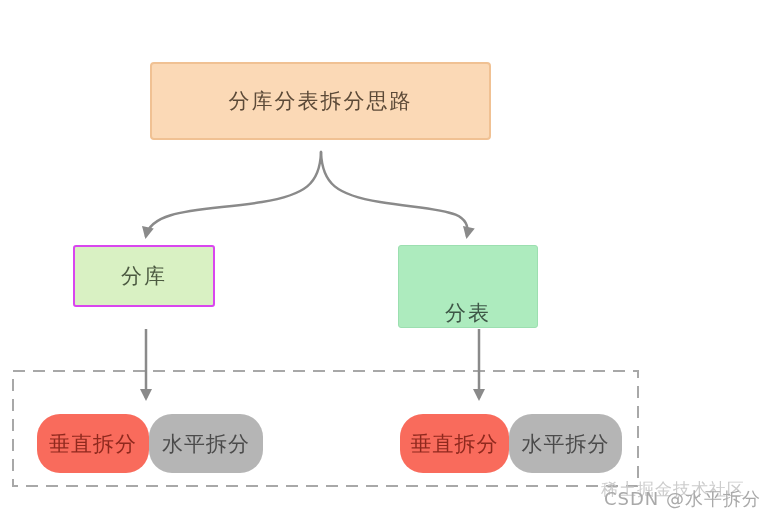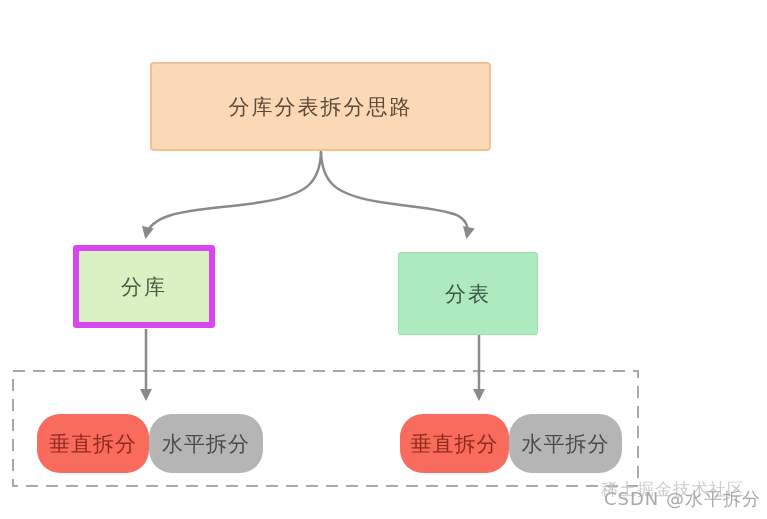--- a/index.html
+++ b/index.html
@@ -6,33 +6,33 @@
   .stage {
     position:relative; width:767px; height:519px; background:#ffffff;
     font-family:"DejaVu Sans","Liberation Sans",sans-serif; overflow:hidden;
   }
   .overlay { position:absolute; left:0; top:0; width:767px; height:519px; }
   .node {
     position:absolute; display:flex; align-items:center; justify-content:center;
     box-sizing:border-box; text-align:center;
   }
   .root-node {
-    left:150px; top:62px; width:341px; height:89px;
+    left:150px; top:62px; width:341px; height:78px;
     background:#fbd9b6; border:2px solid #f0c193; border-radius:4px;
     color:#5c4a38; font-size:21px; letter-spacing:2px;
   }
   .branch-db {
-    left:73px; top:245px; width:142px; height:83px;
-    background:#d9f1c3; border:6px solid #d946ef; border-radius:3px;
+    left:73px; top:245px; width:142px; height:62px;
+    background:#d9f1c3; border:2px solid #d946ef; border-radius:3px;
     color:#4c5a41; font-size:21px; letter-spacing:2px;
   }
   .branch-table {
-    left:398px; top:252px; width:140px; height:83px;
+    left:398px; top:245px; width:140px; height:83px;
     background:#adebbe; border:1px solid #9cdfb0; border-radius:3px;
-    color:#3e5747; font-size:21px; letter-spacing:2px;
+    color:#3e5747; font-size:21px; letter-spacing:2px;align-items:flex-end;
   }
   .leaf {
     position:absolute; top:414px; height:59px;
     display:flex; align-items:center; justify-content:center;
     box-sizing:border-box; font-size:21px; letter-spacing:1px;border-radius:23px;
   }
   .leaf.red  { background:#f96b5c; color:#8f291e; }
   .leaf.gray { background:#b5b5b5; color:#4b4b4b; }
   .leaf-db-v { left:37px;  width:112px; }
   .leaf-db-h { left:149px; width:114px; }

